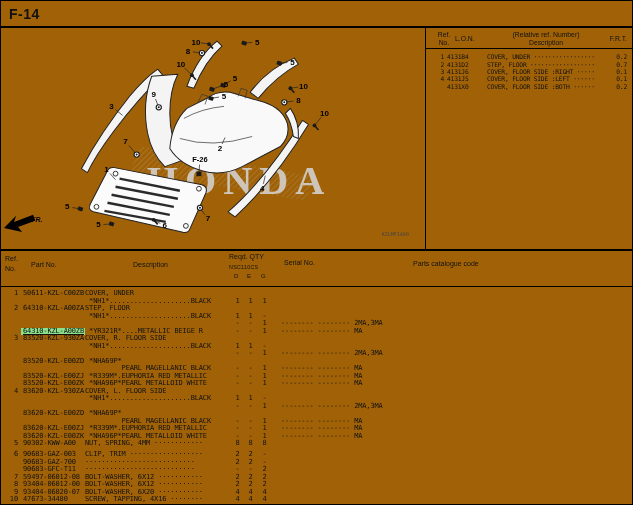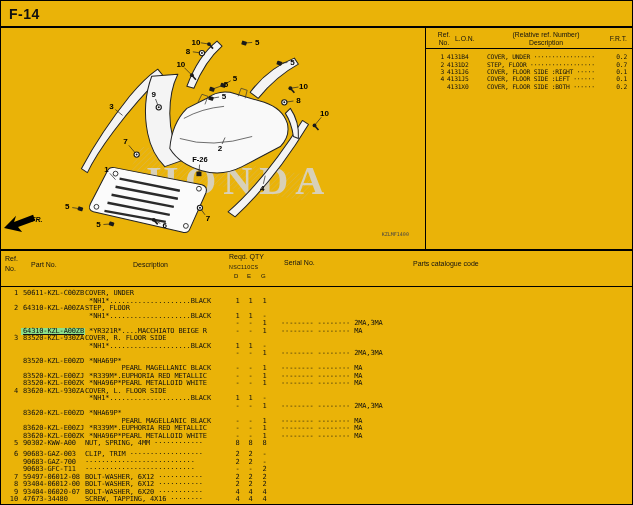--- a/index.html
+++ b/index.html
@@ -1,16 +1,16 @@
 <!DOCTYPE html>
 <html><head>
 <meta charset="utf-8">
 <style>
   html,body{margin:0;padding:0;background:#e8e8e8;}
-  .page{position:relative;width:633px;height:505px;background:#eab308;box-sizing:border-box;
+  .page{position:relative;width:633px;height:505px;background:#a16207;box-sizing:border-box;
         border:1.5px solid #000;font-family:"Liberation Sans",sans-serif;color:#111;overflow:hidden;}
   
   .top-bar{position:relative;height:27px;border-bottom:2px solid #000;display:flex;align-items:center;padding:0 8px;box-sizing:border-box;}
   .page-code{font-weight:bold;font-size:14px;letter-spacing:.5px;}
   .page-title{position:absolute;left:0;right:0;text-align:center;font-size:14px;letter-spacing:2.5px;word-spacing:9px;color:#222;}
   .tab{position:absolute;right:3px;top:0;width:62px;height:26px;}
   .tab svg{position:absolute;left:0;top:0;}
   .tab-text{position:absolute;left:0;right:0;top:4px;text-align:center;font-weight:bold;font-size:13.5px;}
   
   .main{display:flex;height:221px;box-sizing:border-box;}
@@ -330,21 +330,21 @@
     <span class="c-desc"></span>
     <span class="c-qty">-</span>
     <span class="c-qty">-</span>
     <span class="c-qty">1</span>
     <span class="c-serial">-------- -------- 2MA,3MA</span>
     <span></span>
   </div>
         <div class="p-row">
     <span class="c-ref"></span>
     <span class="c-part hl">64310-KZL-A00ZB</span>
-    <span class="c-desc"> *YR321R*....MACCHIATO BEIGE R</span>
+    <span class="c-desc"> *YR321R*....METALLIC BEIGE R</span>
     <span class="c-qty">-</span>
     <span class="c-qty">-</span>
     <span class="c-qty">1</span>
     <span class="c-serial">-------- -------- MA</span>
     <span></span>
   </div>
         <div class="p-row">
     <span class="c-ref">3</span>
     <span class="c-part">83520-KZL-930ZA</span>
     <span class="c-desc">COVER, R. FLOOR SIDE</span>

